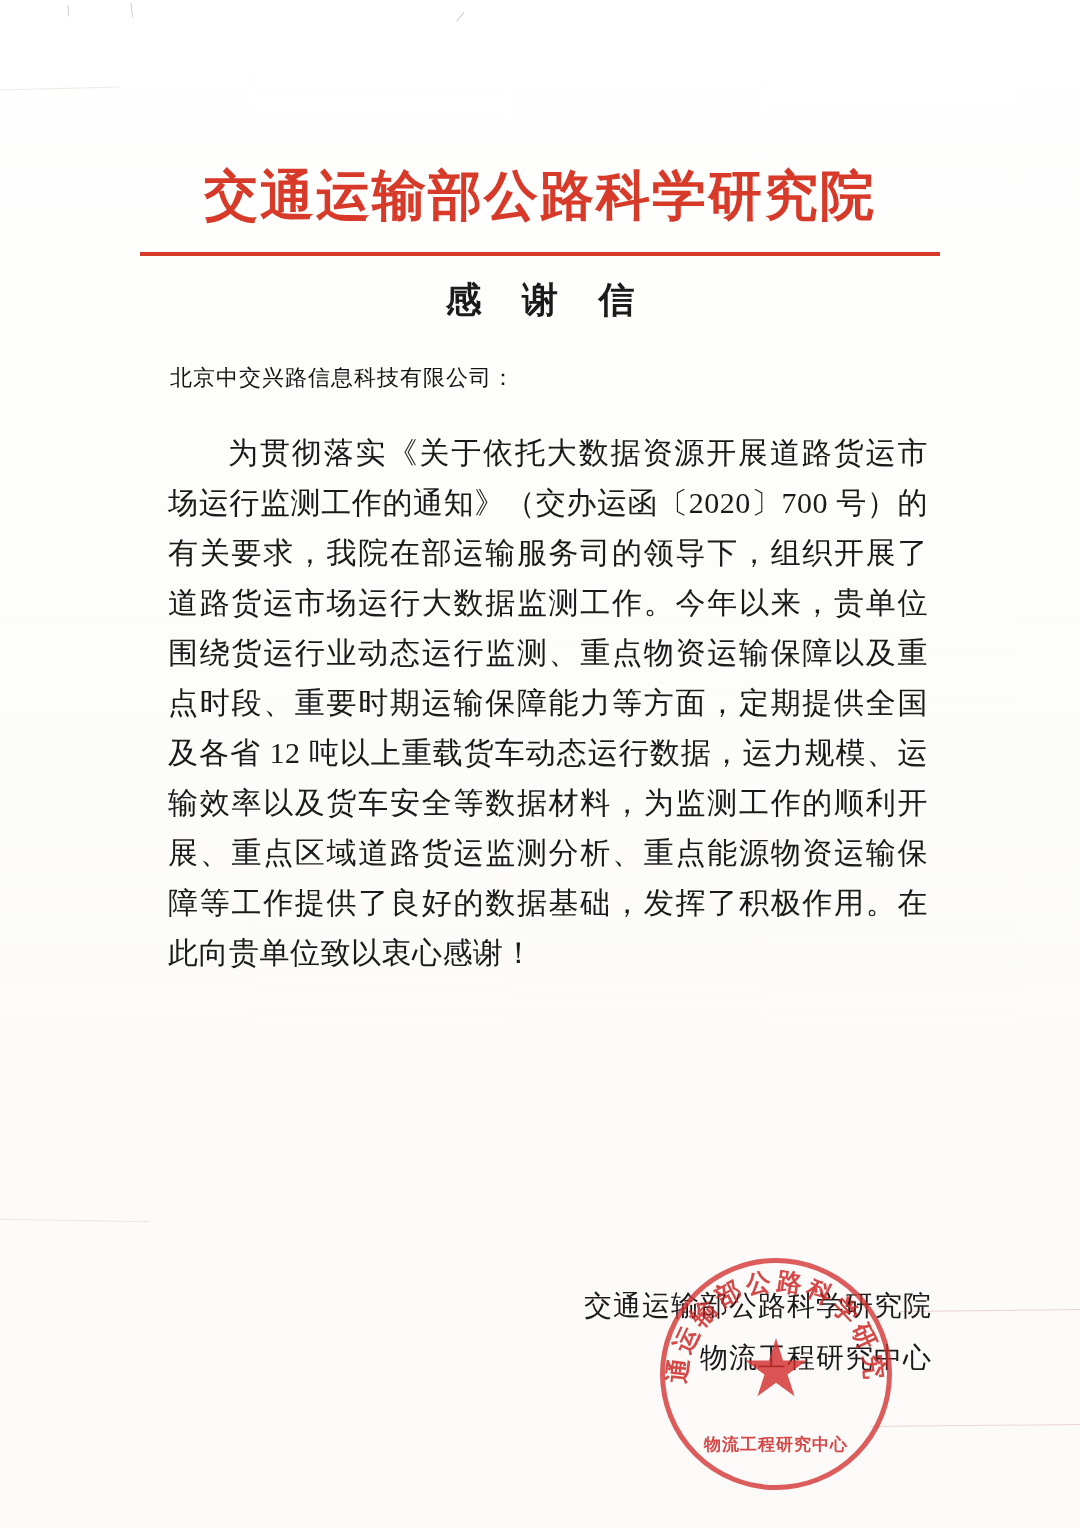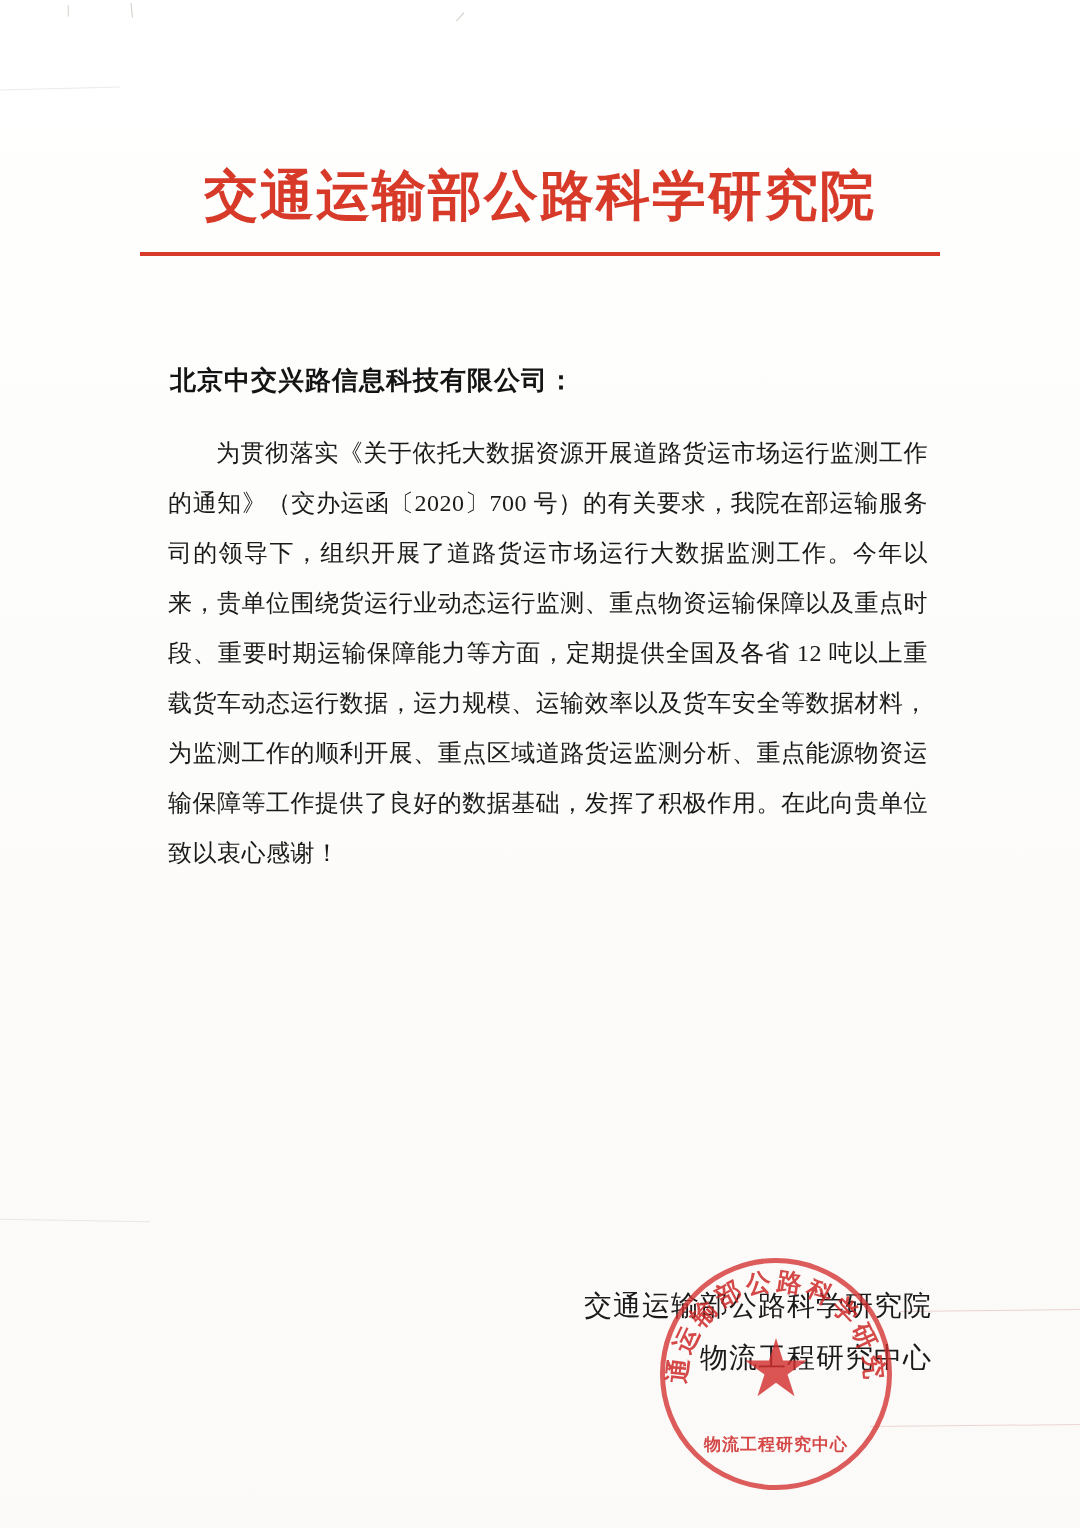--- a/index.html
+++ b/index.html
@@ -81,32 +81,32 @@
     font-size: 36px;
     color: #1b1b1b;
     letter-spacing: 14px;
     text-indent: 14px;
   }
 
   .salutation {
     position: absolute;
     left: 170px;
     top: 363px;
-    font-weight: 700;
-    font-size: 26px;
+    font-weight: 400;
+    font-size: 22px;
     color: #141414;
     letter-spacing: 1px;
   }
 
   .body-text {
     position: absolute;
     left: 168px;
     top: 428px;
     width: 760px;
-    font-size: 24px;
+    font-size: 30px;
     line-height: 50px;
     color: #1a1a1a;
     text-align: justify;
     text-justify: inter-ideograph;
     letter-spacing: 0.5px;
   }
   .body-text p {
     margin: 0 0 6px 0;
     text-indent: 2em;
   }
@@ -189,20 +189,21 @@
 <div class="scan-mark m1">\</div>
 <div class="scan-mark m2">|</div>
 <div class="scan-mark m3">/</div>
 
 <div class="doc">
 
   <div class="org-title">交通运输部公路科学研究院</div>
 
   <div class="rule"></div>
 
+  <div class="doc-title">感 谢 信</div>
 
   <div class="salutation">北京中交兴路信息科技有限公司：</div>
 
   <div class="body-text">
     <p>为贯彻落实《关于依托大数据资源开展道路货运市场运行监测工作的通知》（交办运函〔2020〕700 号）的有关要求，我院在部运输服务司的领导下，组织开展了道路货运市场运行大数据监测工作。今年以来，贵单位围绕货运行业动态运行监测、重点物资运输保障以及重点时段、重要时期运输保障能力等方面，定期提供全国及各省 12 吨以上重载货车动态运行数据，运力规模、运输效率以及货车安全等数据材料，为监测工作的顺利开展、重点区域道路货运监测分析、重点能源物资运输保障等工作提供了良好的数据基础，发挥了积极作用。在此向贵单位致以衷心感谢！</p>
   </div>
 
   <div class="signature">
     <div>交通运输部公路科学研究院</div>
     <div>物流工程研究中心</div>

